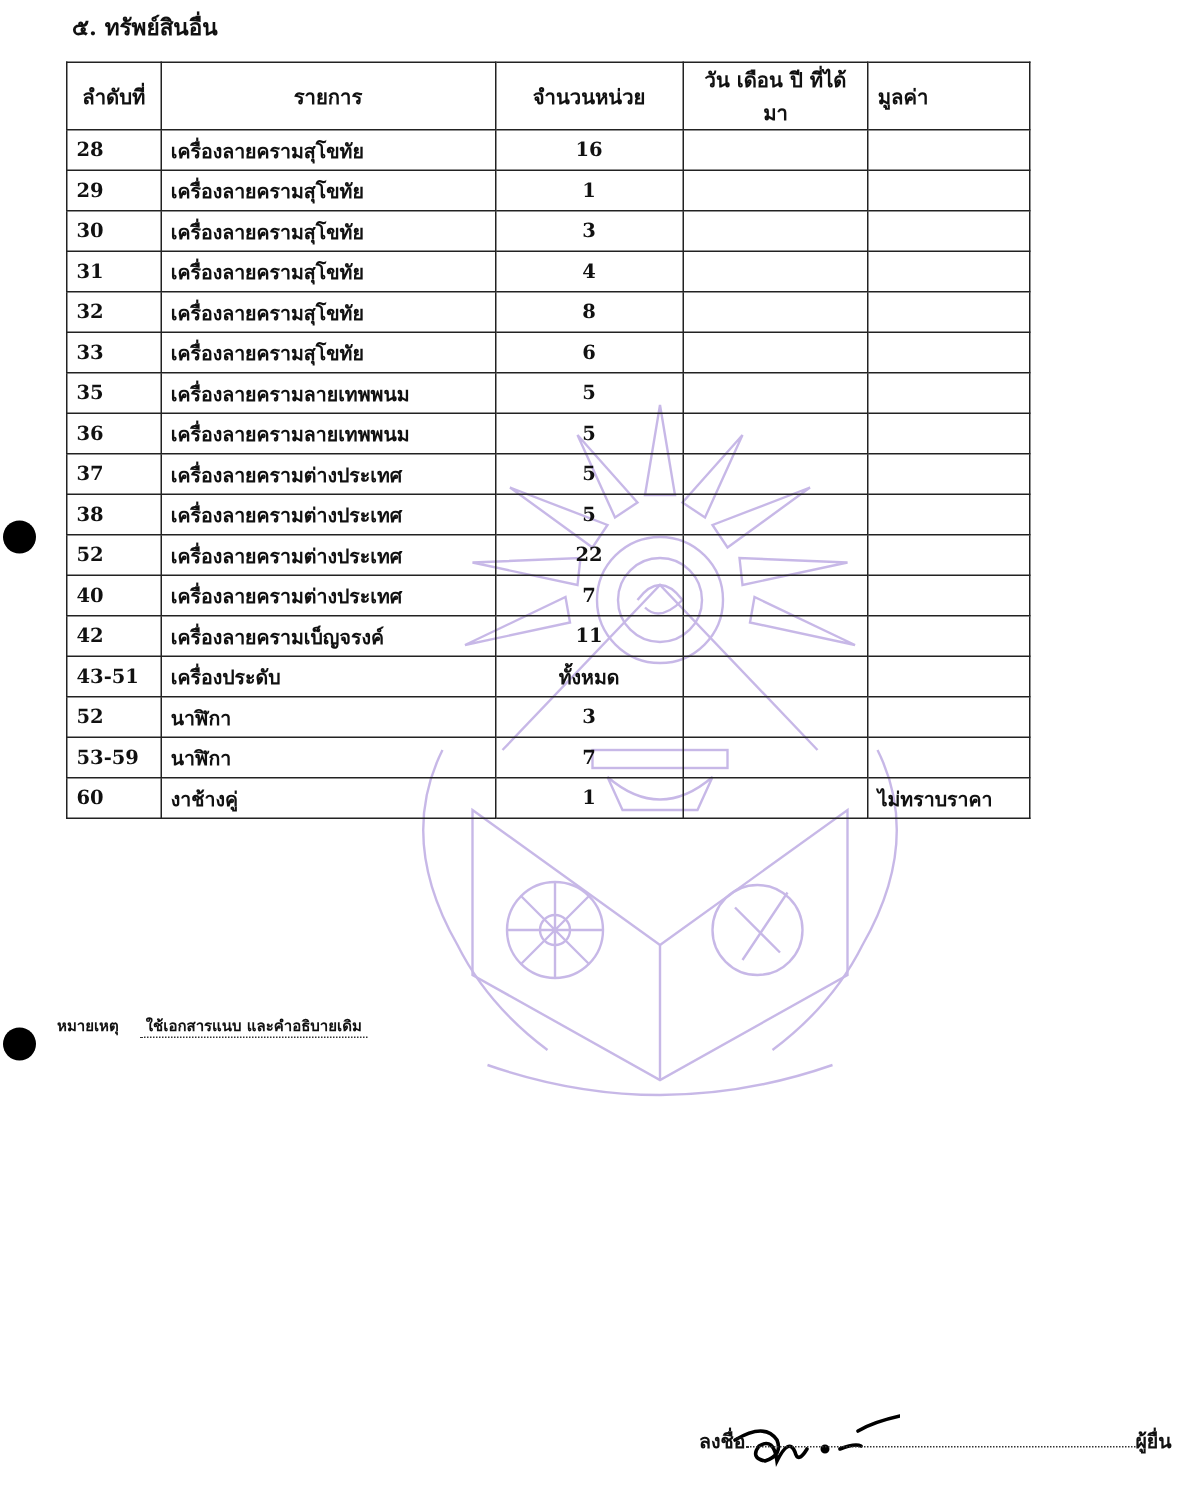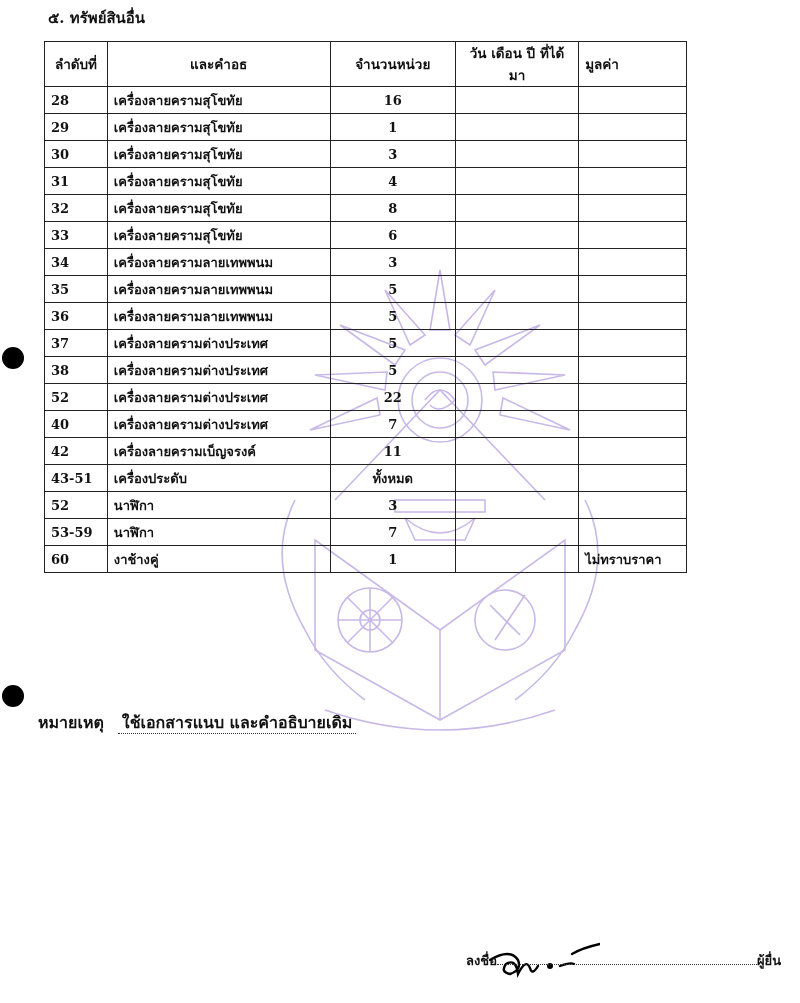--- a/index.html
+++ b/index.html
@@ -9,21 +9,21 @@
   .watermark { position:absolute; left:255px; top:250px; width:370px; height:490px; opacity:0.55; }
   table.grid { position:absolute; left:44px; top:41px; width:643px; border-collapse:collapse;
                font-size:13px; font-weight:bold; z-index:2; }
   table.grid th, table.grid td { border:1.6px solid #222; padding:0 6px; height:26px; background:transparent; }
   table.grid th { height:32px; font-size:13.5px; text-align:center; }
   .c-no { width:54px; text-align:left; }
   .c-item { width:250px; text-align:left; }
   .c-qty { width:130px; text-align:center; }
   .c-date { width:130px; }
   .c-val { width:110px; text-align:left; }
-  .remark { position:absolute; left:38px; top:710px; font-size:16px; font-weight:bold; }
+  .remark { position:absolute; left:38px; top:676px; font-size:10px; font-weight:bold; }
   .remark .val { border-bottom:1px dotted #333; padding:0 4px 1px 4px; margin-left:14px; }
   .dot { position:absolute; width:22px; height:22px; border-radius:50%; background:#000; }
   .sign { position:absolute; left:430px; top:950px; font-size:13px; font-weight:bold; width:340px;margin-left:36px; }
   .sign .line { display:inline-block; width:260px; border-bottom:1px dotted #333; height:12px; position:relative; }
   .sig-scribble { position:absolute; left:480px; top:940px; }
 </style>
 </head>
 <body>
 
 <div class="title">๕. ทรัพย์สินอื่น</div>
@@ -55,21 +55,21 @@
   <path d="M235 355 L265 385 M240 390 L270 345"></path>
   <path d="M40 250 q-30 60 10 130 q20 40 60 70"></path>
   <path d="M330 250 q30 60 -10 130 q-20 40 -60 70"></path>
   <path d="M70 460 q115 40 230 0"></path>
 </svg>
 
 <table class="grid">
   <thead>
     <tr>
       <th class="c-no">ลำดับที่</th>
-      <th class="c-item">และคำอธ</th>
+      <th class="c-item">รายการ</th>
       <th class="c-qty">จำนวนหน่วย</th>
       <th class="c-date">วัน  เดือน  ปี ที่ได้มา</th>
       <th class="c-val" style="text-align:left">มูลค่า</th>
     </tr>
   </thead>
   <tbody id="rows">
       <tr>
         <td class="c-no">28</td>
         <td class="c-item">เครื่องลายครามสุโขทัย</td>
         <td class="c-qty">16</td>
@@ -105,27 +105,20 @@
         <td class="c-val"></td>
       </tr>
       <tr>
         <td class="c-no">33</td>
         <td class="c-item">เครื่องลายครามสุโขทัย</td>
         <td class="c-qty">6</td>
         <td class="c-date"></td>
         <td class="c-val"></td>
       </tr>
       <tr>
-        <td class="c-no">34</td>
-        <td class="c-item">เครื่องลายครามลายเทพพนม</td>
-        <td class="c-qty">3</td>
-        <td class="c-date"></td>
-        <td class="c-val"></td>
-      </tr>
-      <tr>
         <td class="c-no">35</td>
         <td class="c-item">เครื่องลายครามลายเทพพนม</td>
         <td class="c-qty">5</td>
         <td class="c-date"></td>
         <td class="c-val"></td>
       </tr>
       <tr>
         <td class="c-no">36</td>
         <td class="c-item">เครื่องลายครามลายเทพพนม</td>
         <td class="c-qty">5</td>

